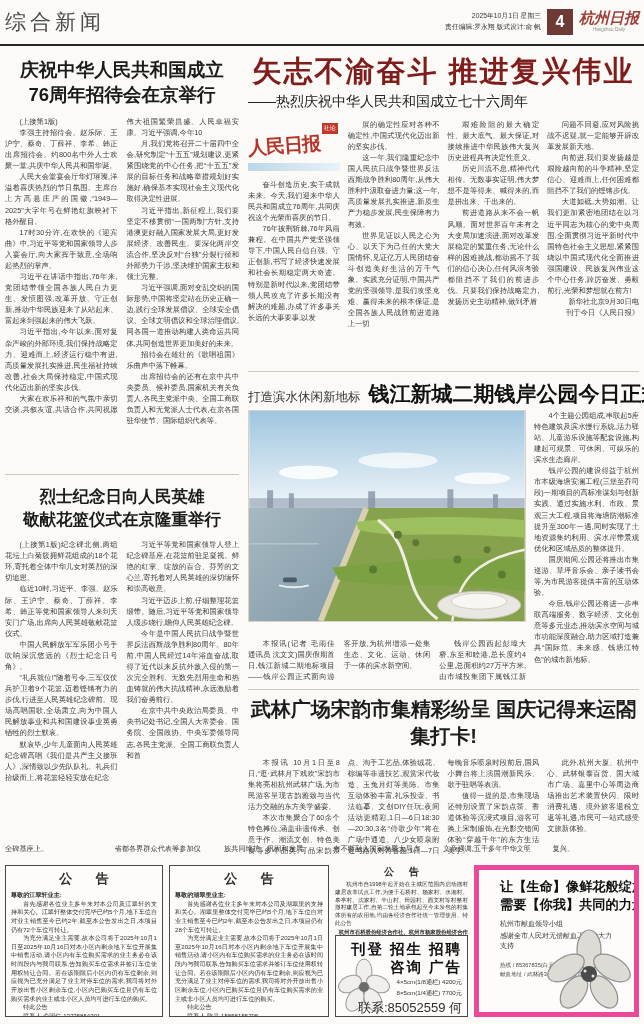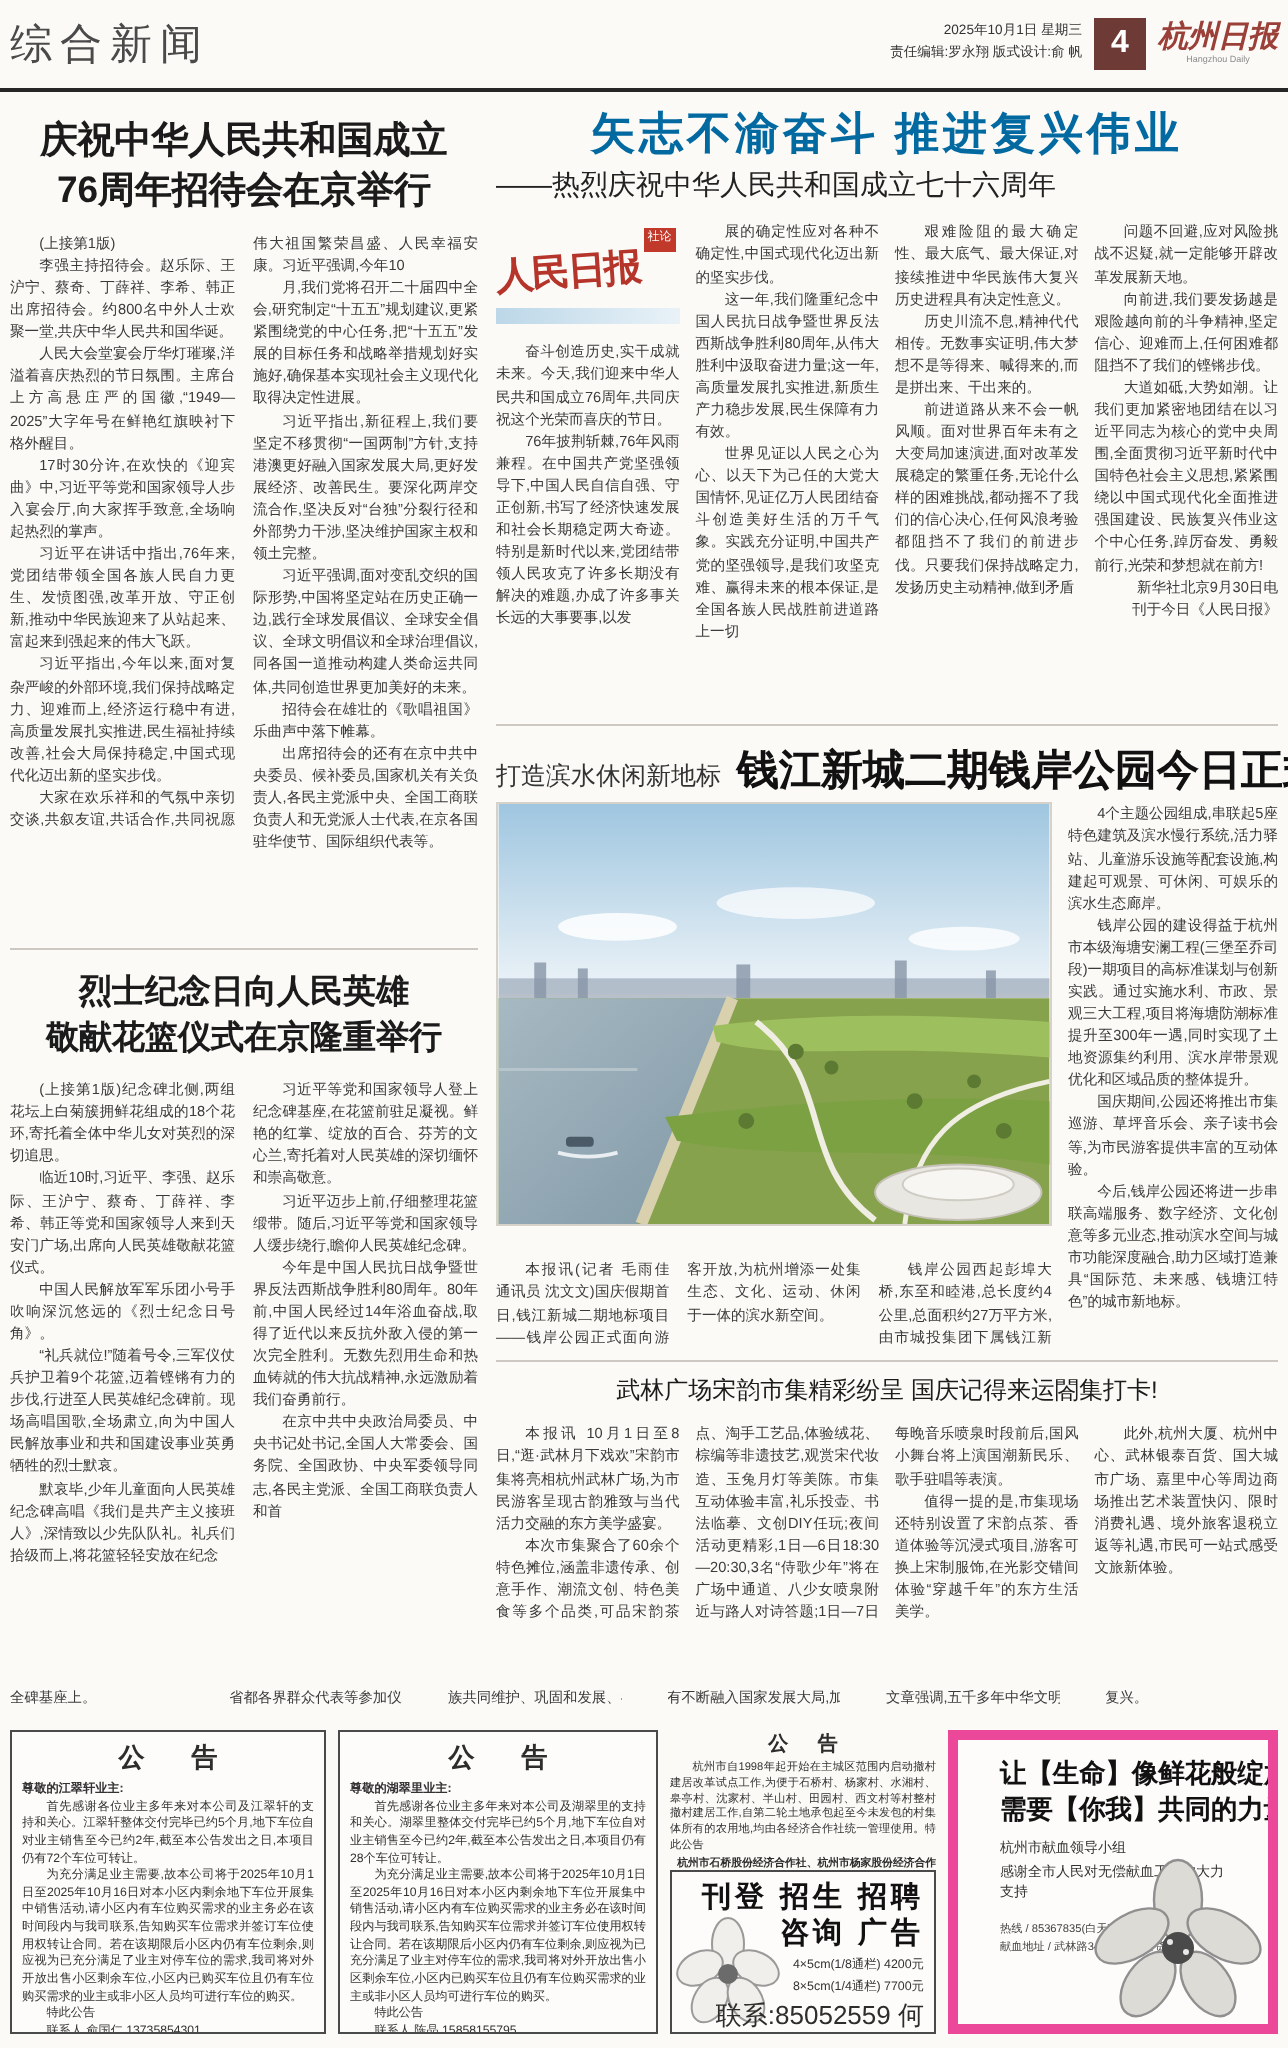--- a/index.html
+++ b/index.html
@@ -22,42 +22,42 @@
   .body-txt{font-size:7.3px;line-height:1.52;color:#3a3a3a}
   .hairline{border-top:1px solid #cdc9c2}
   
   .col-left{position:absolute;left:5px;top:54px;width:234px}
   .h-recep{font-size:18.5px;font-weight:bold;text-align:center;line-height:1.35;margin:4px 0 8px;color:#1b1b1b}
   .cols2{column-count:2;column-gap:9px;height:352px;overflow:hidden}
   .h-martyr{font-size:16.5px;font-weight:bold;text-align:center;line-height:1.4;margin:10px 0 8px;color:#1b1b1b}
   .cols2b{column-count:2;column-gap:9px;height:296px;overflow:hidden}
   
   .region-right{position:absolute;left:248px;top:54px;width:391px}
-  .h-main{font-size:22px;font-weight:900;letter-spacing:2px;text-align:center;color:#0369a1;line-height:1.2}
+  .h-main{font-size:29px;font-weight:900;letter-spacing:2px;text-align:center;color:#7f1d1d;line-height:1.2}
   .h-sub{font-size:14px;text-align:left;margin:4px 0 8px;color:#222}
   .ed-cols{display:flex;gap:8px;height:246px;overflow:hidden}
   .ed-col{flex:1;min-width:0}
   .logo{position:relative;height:56px;margin-bottom:4px;overflow:hidden}
   .logo-chars{font-family:"DejaVu Serif","Liberation Serif",serif;font-weight:bold;font-size:19px;
               color:#b5352a;transform:rotate(-4deg);display:inline-block;letter-spacing:-1px;margin-top:12px}
   .logo-band{position:absolute;bottom:4px;left:0;right:0;height:8px;
              background:linear-gradient(90deg,#bcd7e8,#e9f2f8)}
   .logo-seal{position:absolute;right:2px;top:4px;background:#c0392b;color:#fff;font-size:6px;padding:1px 2px}
   .ed-col .src{text-align:right;text-indent:0}
   
   .park-titlebar{display:flex;align-items:baseline;gap:8px;margin:8px 0 2px}
   .park-kicker{font-family:"DejaVu Serif","Liberation Serif",serif;font-size:12.5px;color:#333;white-space:nowrap}
   .park-headline{font-size:21px;font-weight:900;color:#111;white-space:nowrap}
   .park-flex{display:flex;gap:8px}
   .park-leftstack{width:278px}
   .park-photo{width:278px;height:212px;display:block;border:1px solid #d6d2ca;box-sizing:border-box}
   .park-bottom{column-count:3;column-gap:9px;height:46px;overflow:hidden;margin-top:16px}
   .park-rightcol{flex:1;height:262px;overflow:hidden}
   
-  .h-market{font-size:12px;font-weight:normal;text-align:center;margin:6px 0 7px;color:#1b1b1b}
+  .h-market{font-size:20px;font-weight:bold;text-align:center;margin:6px 0 7px;color:#1b1b1b}
   .market-cols{column-count:4;column-gap:8px;height:130px;overflow:hidden}
   
   .strip{position:absolute;left:5px;right:5px;top:844px;display:flex;gap:23px;height:14px;overflow:hidden}
   .strip div{flex:1;font-size:7.2px;color:#3a3a3a;white-space:nowrap;overflow:hidden}
   
   .notice-box{position:absolute;top:865px;height:152px;border:1px solid #4a4a4a;background:#fdfcfa;
               box-sizing:border-box;padding:3px 5px;overflow:hidden}
   .n1{left:5px;width:158px}.n2{left:169px;width:160px}
   .notice-title{font-size:13px;font-weight:bold;text-align:center;letter-spacing:10px;margin:1px 0 3px;text-indent:10px}
   .notice-txt{font-size:6.1px;line-height:1.42;color:#333}

